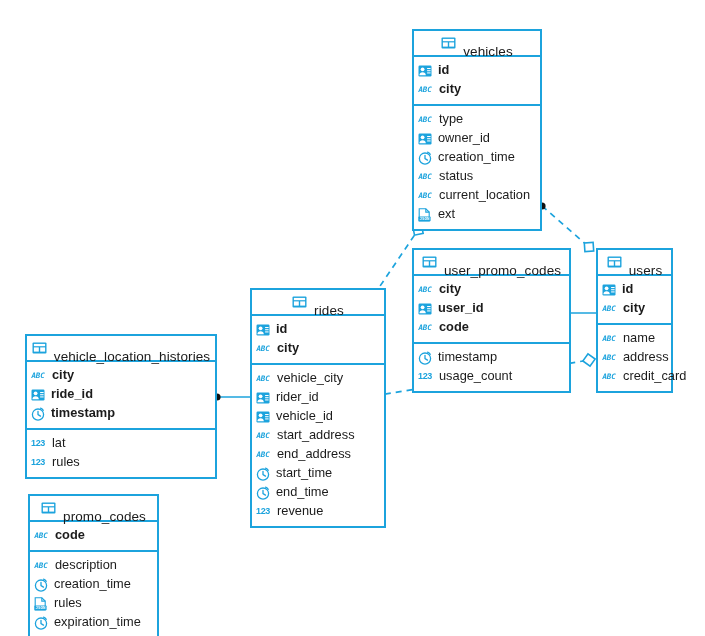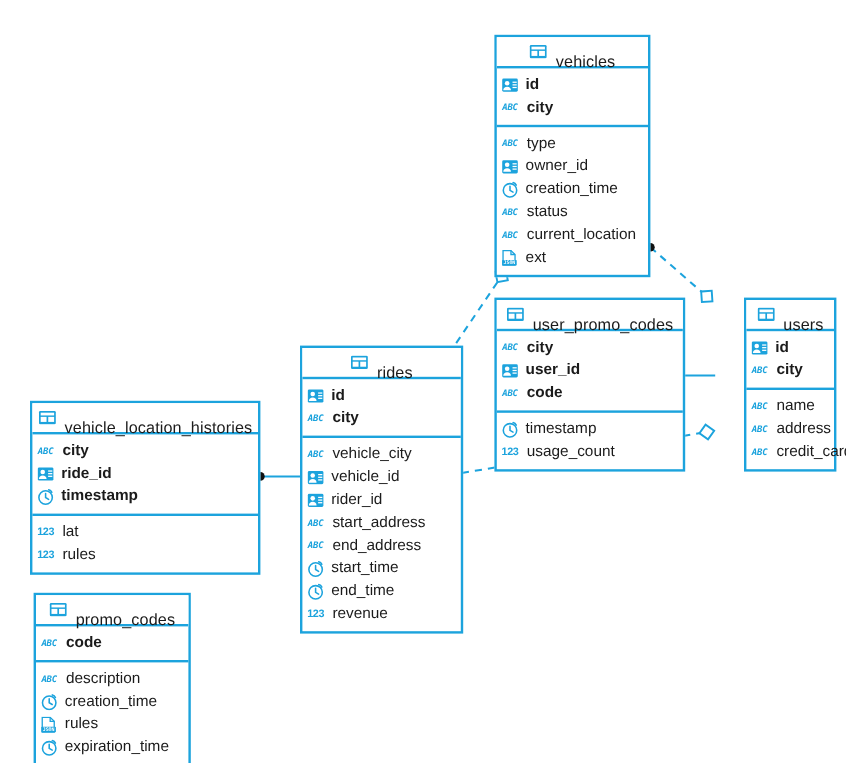--- a/index.html
+++ b/index.html
@@ -262,21 +262,21 @@
             </svg>
           </span>
           <span class="col-name">timestamp</span>
         </div>
         <div class="col-row">
           <span class="icn icn-123" style="width: 16px;">123</span>
           <span class="col-name">usage_count</span>
         </div>
       </div>
     </div>
-    <div class="table-node" style="left: 620px; top: 248px; width: 77px;">
+    <div class="table-node" style="left: 596px; top: 248px; width: 77px;">
       <div class="tbl-header">
         <span class="icn">
           <svg width="15" height="12" viewBox="0 0 15 12">
             <rect x="0.5" y="0.5" width="14" height="11" rx="1.1" fill="#1CA3DD"></rect>
             <rect x="1.9" y="1.9" width="11.2" height="2.3" fill="#ffffff"></rect>
             <rect x="1.9" y="5.4" width="4.9" height="4.2" fill="#ffffff"></rect>
             <rect x="8.2" y="5.4" width="4.9" height="4.2" fill="#ffffff"></rect>
           </svg>
         </span>
         <span class="tbl-title">users</span>
@@ -355,34 +355,34 @@
           <span class="icn">
             <svg width="14" height="12" viewBox="0 0 14 12">
               <rect x="0.5" y="0.5" width="13" height="11" rx="1.2" fill="#1CA3DD"></rect>
               <circle cx="4.6" cy="4.3" r="1.9" fill="#ffffff"></circle>
               <path d="M1.4 10.2c0-1.9 1.4-3 3.2-3s3.2 1.1 3.2 3z" fill="#ffffff"></path>
               <rect x="9.1" y="3.0" width="3.5" height="1.05" fill="#ffffff"></rect>
               <rect x="9.1" y="5.2" width="3.5" height="1.05" fill="#ffffff"></rect>
               <rect x="9.1" y="7.4" width="3.5" height="1.05" fill="#ffffff"></rect>
             </svg>
           </span>
+          <span class="col-name">rider_id</span>
+        </div>
+        <div class="col-row">
+          <span class="icn">
+            <svg width="14" height="12" viewBox="0 0 14 12">
+              <rect x="0.5" y="0.5" width="13" height="11" rx="1.2" fill="#1CA3DD"></rect>
+              <circle cx="4.6" cy="4.3" r="1.9" fill="#ffffff"></circle>
+              <path d="M1.4 10.2c0-1.9 1.4-3 3.2-3s3.2 1.1 3.2 3z" fill="#ffffff"></path>
+              <rect x="9.1" y="3.0" width="3.5" height="1.05" fill="#ffffff"></rect>
+              <rect x="9.1" y="5.2" width="3.5" height="1.05" fill="#ffffff"></rect>
+              <rect x="9.1" y="7.4" width="3.5" height="1.05" fill="#ffffff"></rect>
+            </svg>
+          </span>
           <span class="col-name">vehicle_id</span>
-        </div>
-        <div class="col-row">
-          <span class="icn">
-            <svg width="14" height="12" viewBox="0 0 14 12">
-              <rect x="0.5" y="0.5" width="13" height="11" rx="1.2" fill="#1CA3DD"></rect>
-              <circle cx="4.6" cy="4.3" r="1.9" fill="#ffffff"></circle>
-              <path d="M1.4 10.2c0-1.9 1.4-3 3.2-3s3.2 1.1 3.2 3z" fill="#ffffff"></path>
-              <rect x="9.1" y="3.0" width="3.5" height="1.05" fill="#ffffff"></rect>
-              <rect x="9.1" y="5.2" width="3.5" height="1.05" fill="#ffffff"></rect>
-              <rect x="9.1" y="7.4" width="3.5" height="1.05" fill="#ffffff"></rect>
-            </svg>
-          </span>
-          <span class="col-name">rider_id</span>
         </div>
         <div class="col-row">
           <span class="icn icn-abc" style="width: 16px;">ABC</span>
           <span class="col-name">start_address</span>
         </div>
         <div class="col-row">
           <span class="icn icn-abc" style="width: 16px;">ABC</span>
           <span class="col-name">end_address</span>
         </div>
         <div class="col-row">

